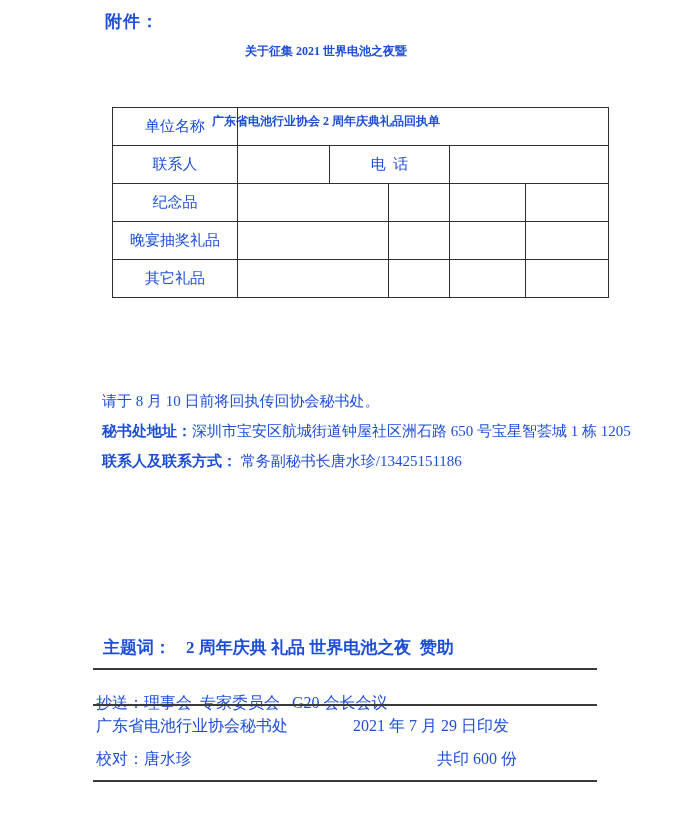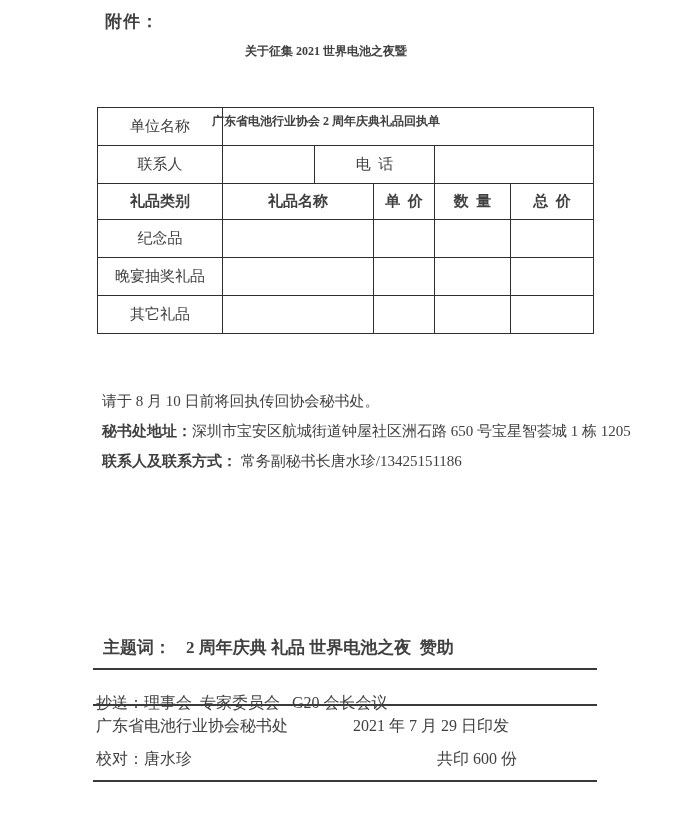--- a/index.html
+++ b/index.html
@@ -1,40 +1,40 @@
 <!DOCTYPE html>
 <html><head>
 <meta charset="utf-8">
 <style>
   * { margin:0; padding:0; box-sizing:border-box; }
   html,body { background:#ffffff; }
   .page {
     position:relative;
     width:694px; height:815px;
     background:#ffffff;
-    color:#404040;
+    color:#1d4ed8;
     font-family:"Liberation Serif","DejaVu Serif",serif;
     overflow:hidden;
   }
   .bold { font-weight:700; }
 
   .attachment-label {
     position:absolute; left:105px; top:10px;
     font-size:17px; font-weight:700; letter-spacing:1px;
   }
   .title {
     position:absolute; left:0; width:652px;
     text-align:center; font-size:12px; font-weight:700;
     white-space:pre;
   }
   .title-1 { top:43px; }
   .title-2 { top:77px;margin-top:36px; }
 
   table.reply-form {
-    position:absolute; left:97px; top:107px;
+    position:absolute; left:112px; top:107px;
     width:496px;
     border-collapse:collapse; table-layout:fixed;
   }
   table.reply-form td {
     border:1.5px solid #2f2f2f;
     text-align:center; vertical-align:middle;
     font-size:15px; white-space:pre;
     overflow:hidden;
   }
   tr.r-38 { height:38px; }
@@ -93,27 +93,20 @@
       <tr class="r-38">
         <td>单位名称</td>
         <td colspan="5"></td>
       </tr>
       <tr class="r-38">
         <td>联系人</td>
         <td></td>
         <td colspan="2">电  话</td>
         <td colspan="2"></td>
       </tr>
-      <tr class="r-36">
-        <td class="hdr">礼品类别</td>
-        <td class="hdr" colspan="2">礼品名称</td>
-        <td class="hdr">单  价</td>
-        <td class="hdr">数  量</td>
-        <td class="hdr">总  价</td>
-      </tr>
       <tr class="r-38">
         <td>纪念品</td>
         <td colspan="2"></td>
         <td></td>
         <td></td>
         <td></td>
       </tr>
       <tr class="r-38">
         <td>晚宴抽奖礼品</td>
         <td colspan="2"></td>

